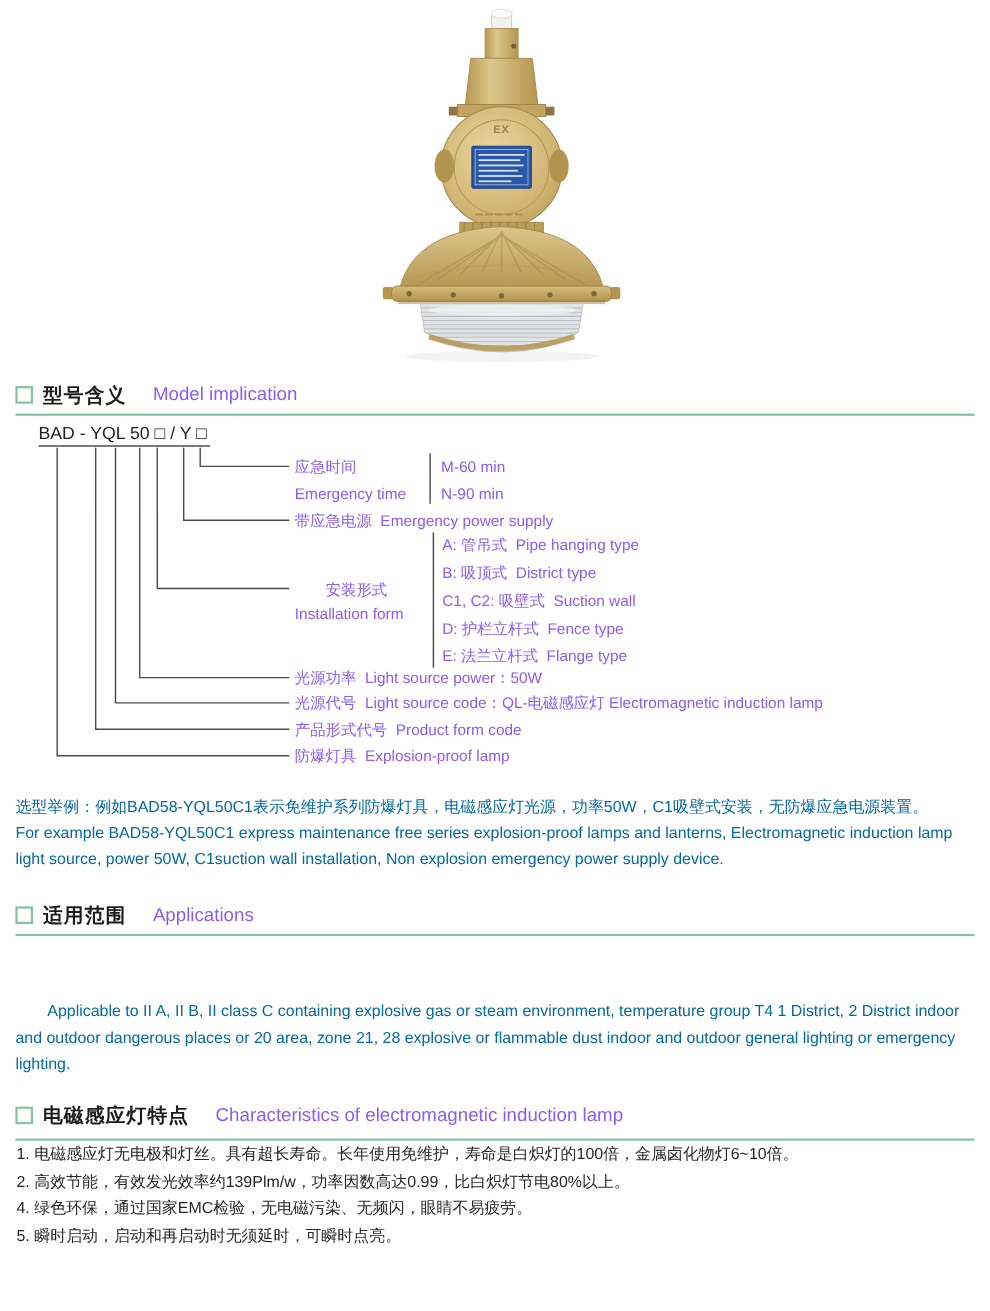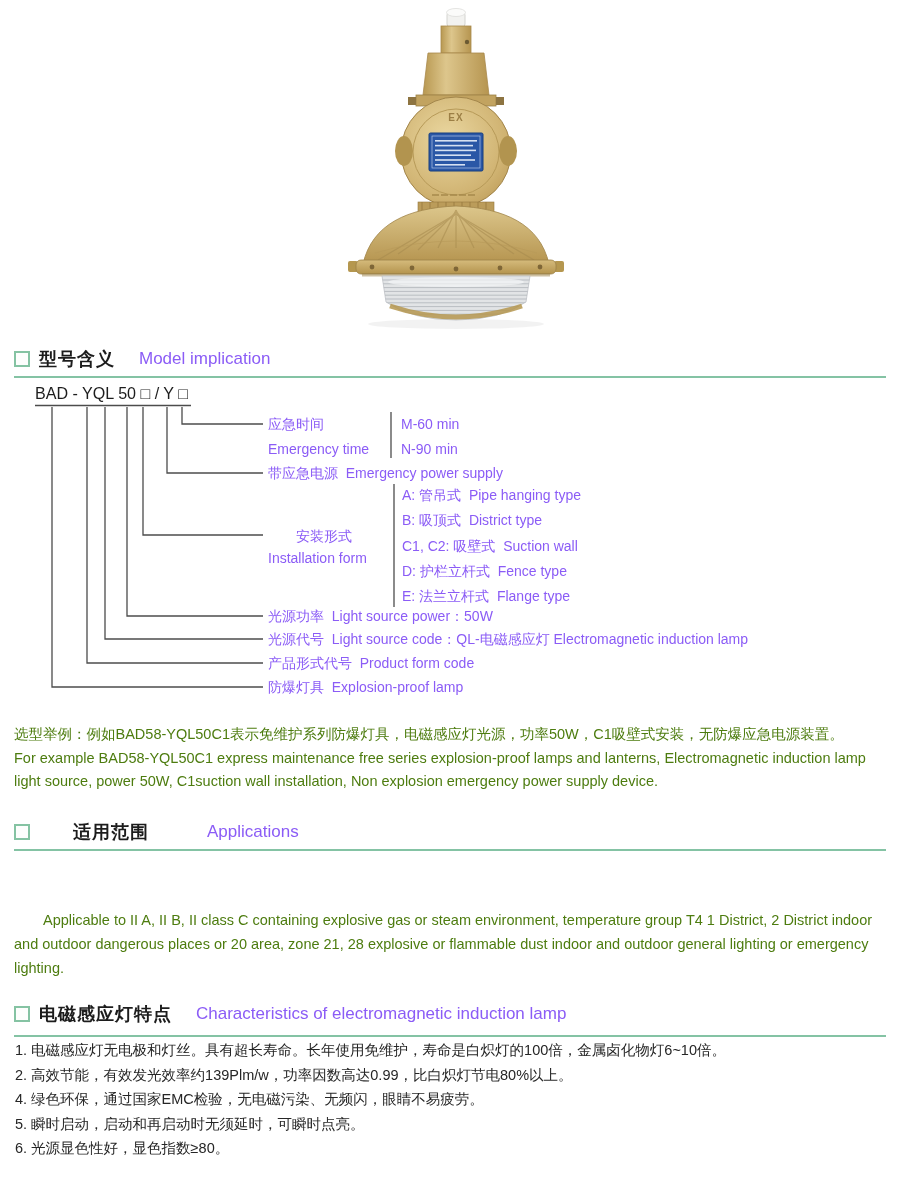--- a/index.html
+++ b/index.html
@@ -14,21 +14,21 @@
   .h-cn { font-weight:bold; font-size:18px; color:#1c1c1c; letter-spacing:1px; white-space:pre; }
   .h-en { font-size:17px; color:#8b5cf6; margin-left:24px; white-space:pre; }
   .rule { position:absolute; left:14px; width:872px; height:2px; background:#84c3a4; }
 
   
   .diagram { position:absolute; left:0; top:385px; width:900px; height:330px; }
   .diagram svg.lines { position:absolute; left:0; top:0; width:900px; height:330px; }
   .dlabel { position:absolute; white-space:pre; font-size:14px; color:#8b5cf6; line-height:20px; }
 
   
-  .para { position:absolute; left:14px; width:874px; font-size:14.5px; color:#4d7c0f; }
+  .para { position:absolute; left:14px; width:874px; font-size:14.5px; color:#0369a1; }
   .para p { margin:0; }
   .cnp { line-height:25px; }
   .enp { line-height:23px; }
   .indent { text-indent:2em; }
   .features { position:absolute; left:15px; top:1038px; width:872px; font-size:14.5px; color:#262626; }
   .features div { line-height:24.6px; white-space:nowrap; }
 
   
   .photo { position:absolute; left:320px; top:2px; width:270px; height:328px; }
 </style>
@@ -217,21 +217,21 @@
     <div class="dlabel" style="left:268px; top:244px;">光源代号  Light source code：QL-电磁感应灯 Electromagnetic induction lamp</div>
     <div class="dlabel" style="left:268px; top:268px;">产品形式代号  Product form code</div>
     <div class="dlabel" style="left:268px; top:292px;">防爆灯具  Explosion-proof lamp</div>
   </div>
 
   <div class="para" style="top:722px;">
     <p class="cnp">选型举例：例如BAD58-YQL50C1表示免维护系列防爆灯具，电磁感应灯光源，功率50W，C1吸壁式安装，无防爆应急电源装置。</p>
     <p class="enp">For example BAD58-YQL50C1 express maintenance free series explosion-proof lamps and lanterns, Electromagnetic induction lamp light source, power 50W, C1suction wall installation, Non explosion emergency power supply device.</p>
   </div>
 
-  <div class="sec-header" style="top:820px;gap:34px;">
+  <div class="sec-header" style="top:820px;">
     <span class="sq"></span>
     <span class="h-cn">适用范围</span>
     <span class="h-en">Applications</span>
   </div>
   <div class="rule" style="top:849px;"></div>
 
   <div class="para" style="top:908px;">
     <p class="enp indent" style="line-height:24px;">Applicable to II A, II B, II class C containing explosive gas or steam environment, temperature group T4 1 District, 2 District indoor and outdoor dangerous places or 20 area, zone 21, 28 explosive or flammable dust indoor and outdoor general lighting or emergency lighting.</p>
   </div>
 
@@ -240,16 +240,15 @@
     <span class="h-cn">电磁感应灯特点</span>
     <span class="h-en">Characteristics of electromagnetic induction lamp</span>
   </div>
   <div class="rule" style="top:1035px;"></div>
 
   <div class="features">
     <div>1. 电磁感应灯无电极和灯丝。具有超长寿命。长年使用免维护，寿命是白炽灯的100倍，金属卤化物灯6~10倍。</div>
     <div>2. 高效节能，有效发光效率约139Plm/w，功率因数高达0.99，比白炽灯节电80%以上。</div>
     <div>4. 绿色环保，通过国家EMC检验，无电磁污染、无频闪，眼睛不易疲劳。</div>
     <div>5. 瞬时启动，启动和再启动时无须延时，可瞬时点亮。</div>
-    <div>6. 光源显色性好，显色指数≥80。</div>
   </div>
 
 </div>
 
 </body></html>

